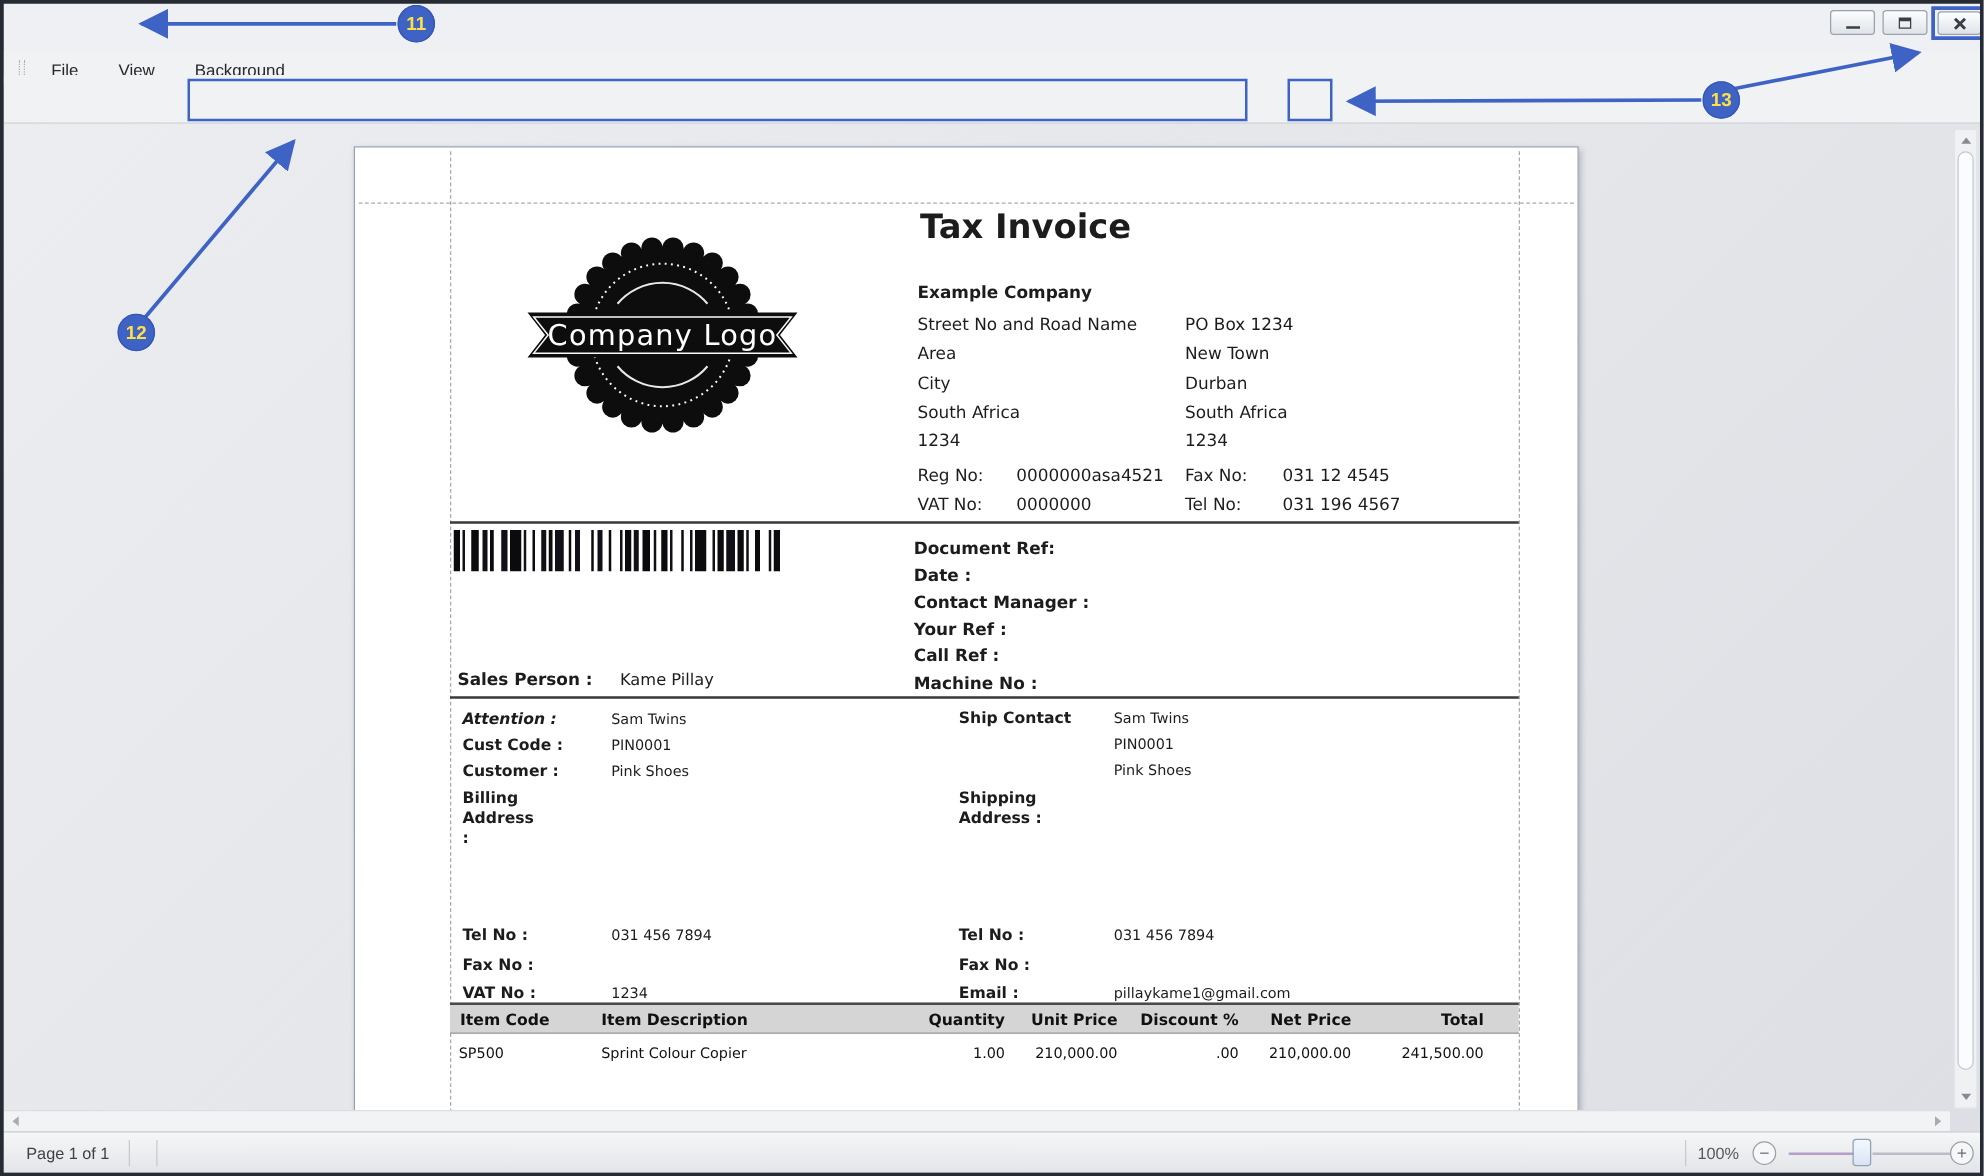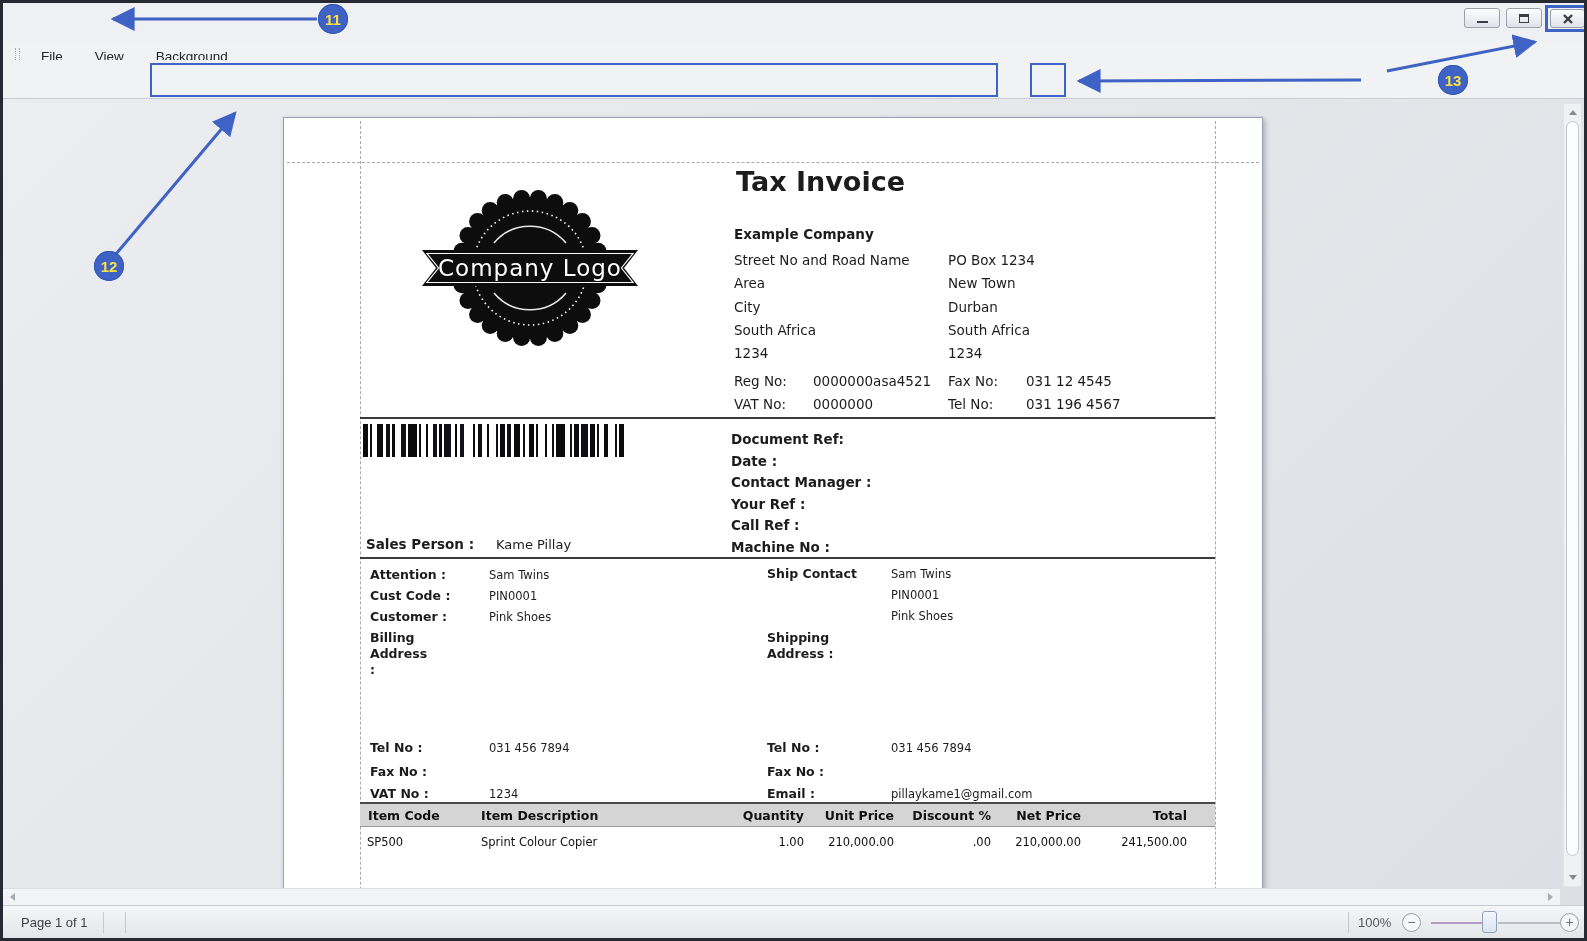--- a/index.html
+++ b/index.html
@@ -453,21 +453,21 @@
           <div>Contact Manager :</div>
           <div>Your Ref :</div>
           <div>Call Ref :</div>
           <div>Machine No :</div>
       </div>
       <div class="inv b" style="left:82px;top:418px;font-size:13.5px;">Sales Person :</div>
       <div class="inv" style="left:212px;top:419px;font-size:13px;">Kame Pillay</div>
 
       <div class="rule" style="top:439px;"></div>
 
-      <div class="inv clab" style="left:86px;top:449px;">Attention :</div>
+      <div class="inv clab" style="left:86px;top:449px;font-style:italic;">Attention :</div>
       <div class="inv cval" style="left:205px;top:450px;">Sam Twins</div>
       <div class="inv clab" style="left:86px;top:470px;">Cust Code :</div>
       <div class="inv cval" style="left:205px;top:471px;">PIN0001</div>
       <div class="inv clab" style="left:86px;top:491px;">Customer :</div>
       <div class="inv cval" style="left:205px;top:492px;">Pink Shoes</div>
       <div class="inv clab" style="left:86px;top:512px;width:66px;white-space:normal;line-height:16px;">Billing Address :</div>
 
       <div class="inv clab" style="left:483px;top:448px;">Ship Contact</div>
       <div class="inv cval" style="left:607px;top:449px;">Sam Twins</div>
       <div class="inv cval" style="left:607px;top:470px;">PIN0001</div>
@@ -538,15 +538,15 @@
         <path d="M0 0 L10 5 L0 10 Z" fill="#3e63c4"></path>
       </marker>
     </defs>
     <line x1="314" y1="16" x2="110" y2="16" stroke="#3e63c4" stroke-width="3" marker-end="url(#ah)"></line>
     <line x1="113" y1="251" x2="232" y2="110" stroke="#3e63c4" stroke-width="3" marker-end="url(#ah)"></line>
     <line x1="1358" y1="77" x2="1076" y2="78" stroke="#3e63c4" stroke-width="3" marker-end="url(#ah)"></line>
     <line x1="1384" y1="68" x2="1532" y2="39" stroke="#3e63c4" stroke-width="3" marker-end="url(#ah)"></line>
   </svg>
   <div class="callout" style="left:315px;top:1px;">11</div>
   <div class="callout" style="left:91px;top:248px;">12</div>
-  <div class="callout" style="left:1435px;top:62px;">13</div>
+  <div class="callout" style="left:1359px;top:62px;">13</div>
 
 </div>
 
 </body></html>

